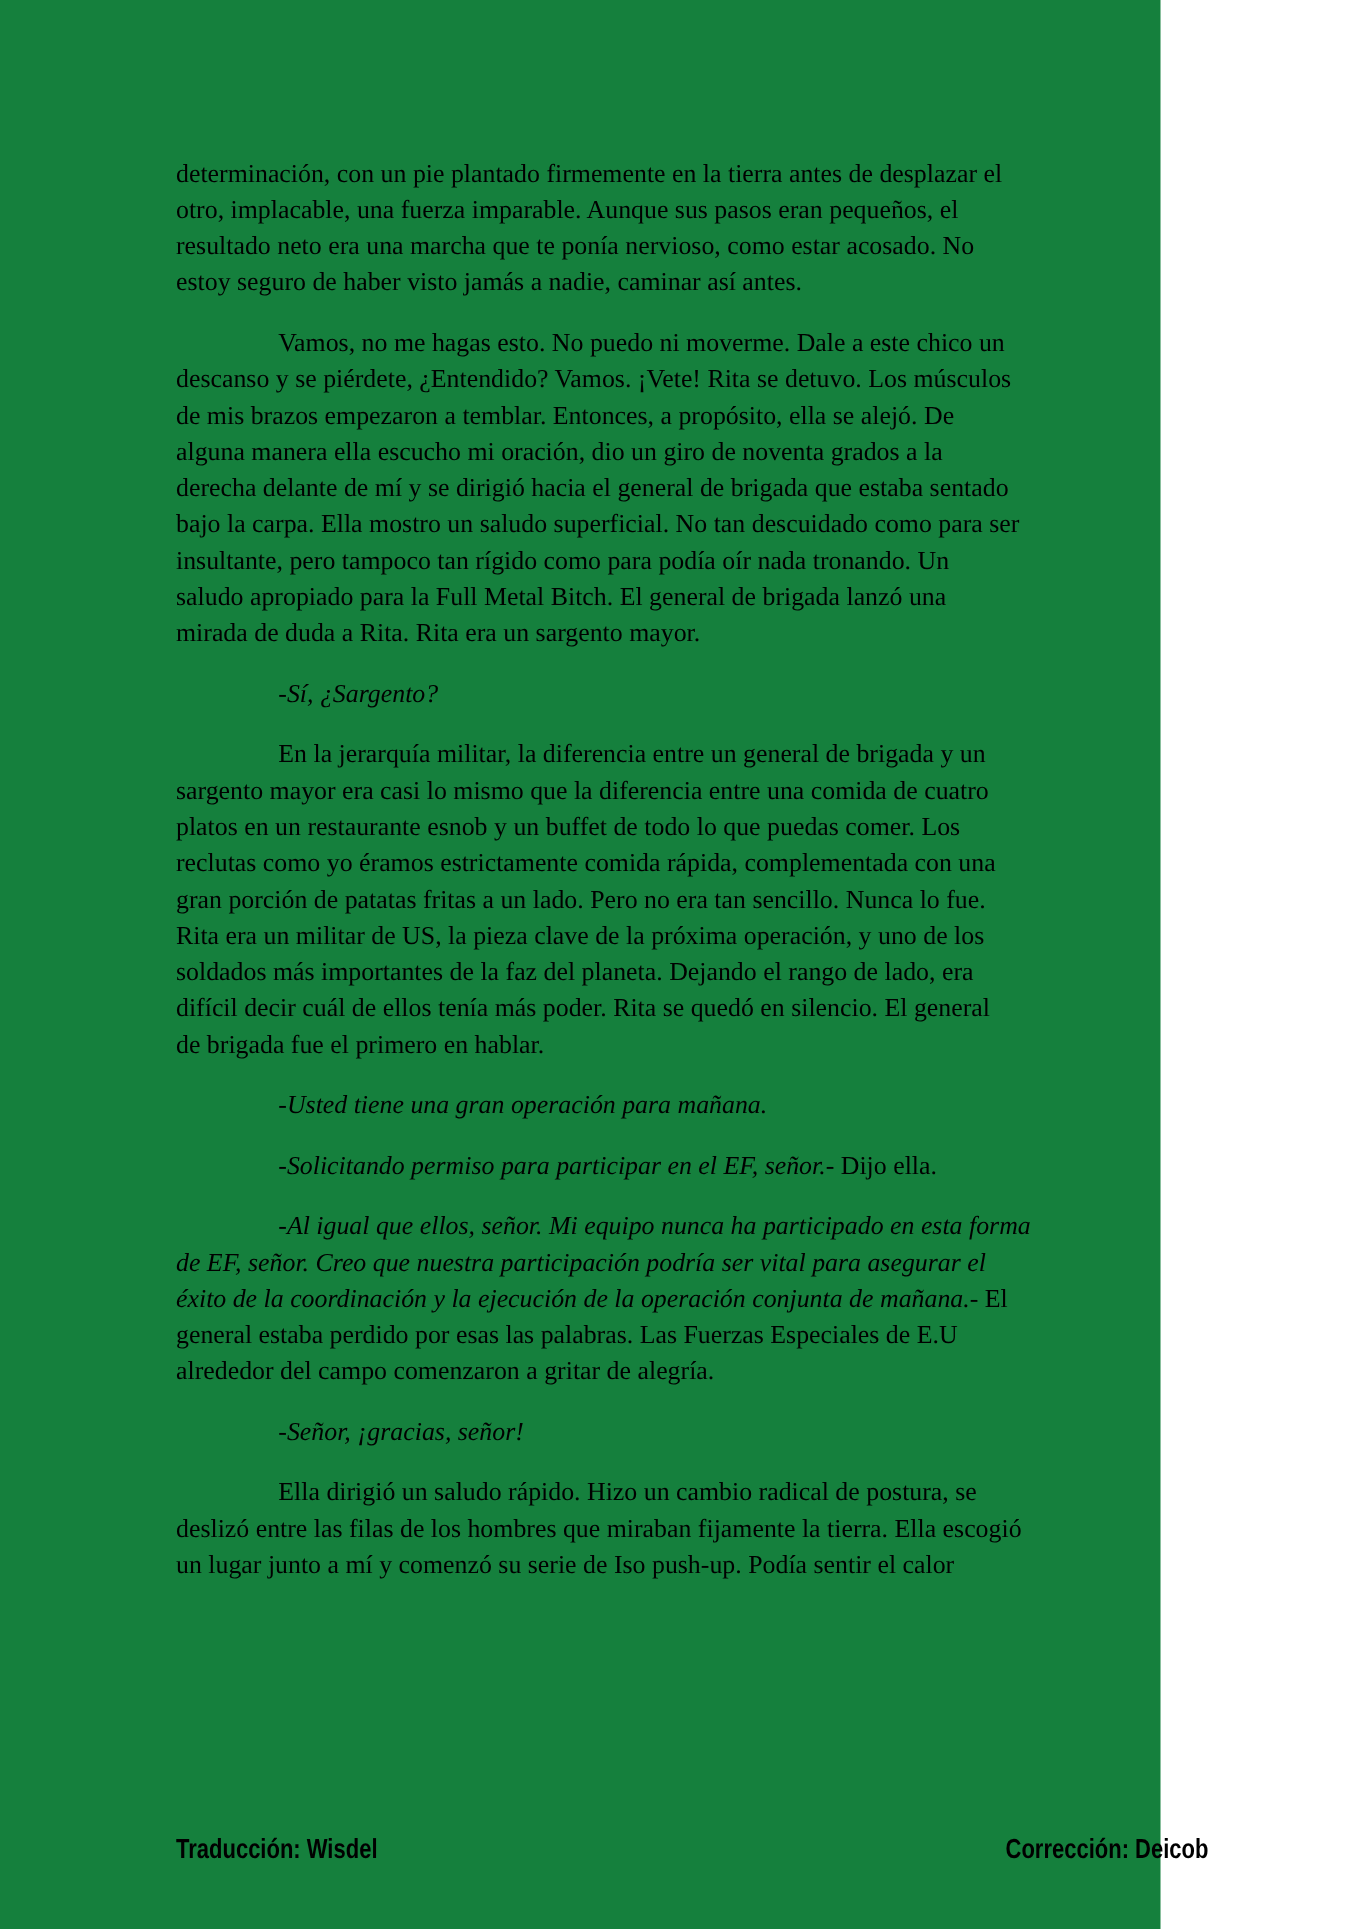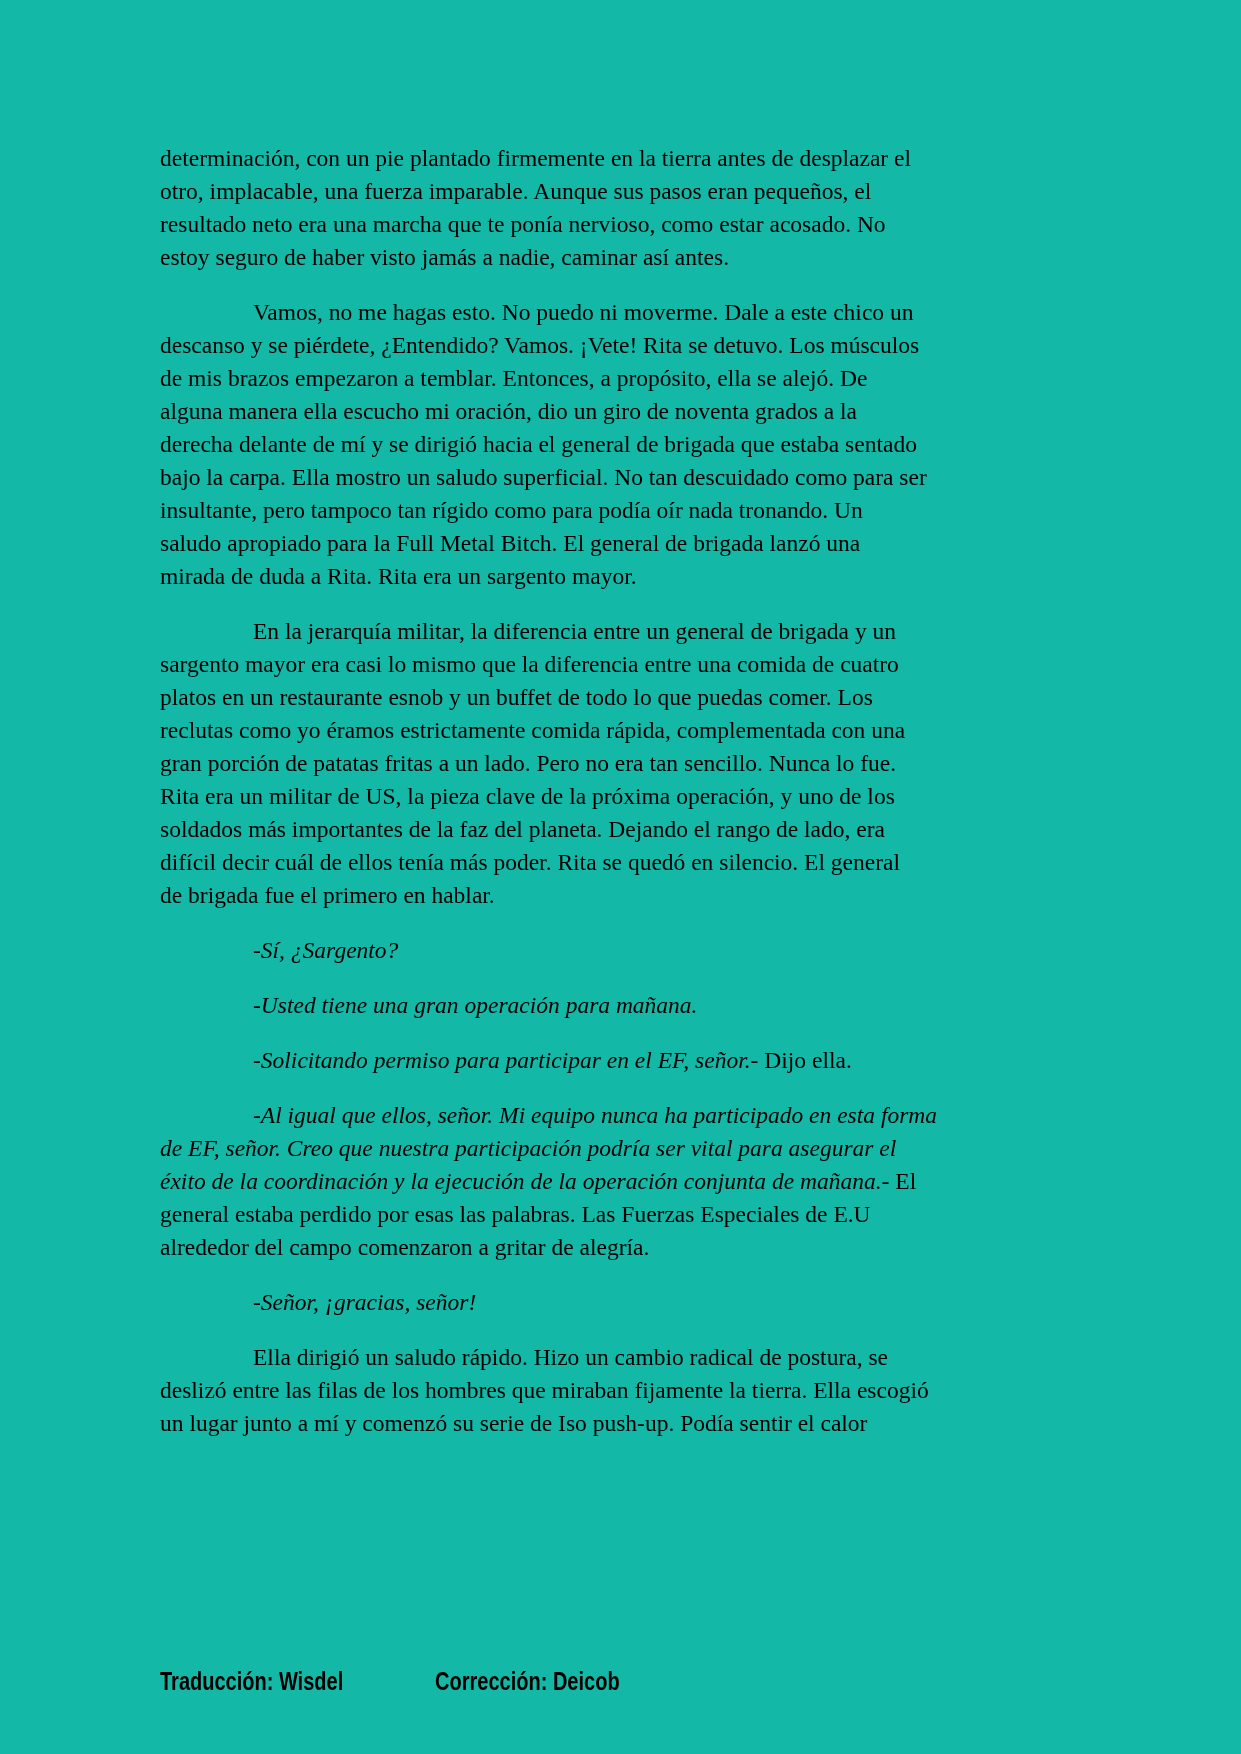--- a/index.html
+++ b/index.html
@@ -3,22 +3,22 @@
 <meta charset="utf-8">
 <style>
   html, body { margin: 0; padding: 0; }
   body {
     width: 1241px; height: 1754px;
     background: #ffffff;
     overflow: hidden;
   }
   .page {
     position: relative;
-    width: 1241px; height: 1754px;
-    background: #14b8a6;
+    width: 1055px; height: 1754px;
+    background: #15803d;
   }
   .body-text {
     position: absolute;
     left: 160px; top: 142px;
     width: 990px;
   }
   p.para {
     margin: 0 0 22px 0;
     font-family: "Liberation Serif", "DejaVu Serif", serif;
     font-size: 23.5px;
@@ -28,21 +28,21 @@
     white-space: pre-line;
   }
   p.para.indent { text-indent: 93px; }
   .seg-normal { font-style: normal; }
   .seg-italic { font-style: italic; }
   .page-footer {
     position: absolute;
     left: 160px; top: 1666px;
     width: 939px;
     display: flex;
-    justify-content: flex-start;
+    justify-content: space-between;
     align-items: center;
   }
   .footer-label {
     font-family: "Liberation Sans", "DejaVu Sans", sans-serif;
     font-weight: 700;
     font-size: 25px;
     line-height: 30px;
     color: #000000;
     white-space: nowrap;
   }
@@ -60,30 +60,30 @@
 estoy seguro de haber visto jamás a nadie, caminar así antes.</span></p>
       <p class="para indent"><span class="seg-normal">Vamos, no me hagas esto. No puedo ni moverme. Dale a este chico un
 descanso y se piérdete, ¿Entendido? Vamos. ¡Vete! Rita se detuvo. Los músculos
 de mis brazos empezaron a temblar. Entonces, a propósito, ella se alejó. De
 alguna manera ella escucho mi oración, dio un giro de noventa grados a la
 derecha delante de mí y se dirigió hacia el general de brigada que estaba sentado
 bajo la carpa. Ella mostro un saludo superficial. No tan descuidado como para ser
 insultante, pero tampoco tan rígido como para podía oír nada tronando. Un
 saludo apropiado para la Full Metal Bitch. El general de brigada lanzó una
 mirada de duda a Rita. Rita era un sargento mayor.</span></p>
+      <p class="para indent"><span class="seg-italic">-Sí, ¿Sargento?</span></p>
       <p class="para indent"><span class="seg-normal">En la jerarquía militar, la diferencia entre un general de brigada y un
 sargento mayor era casi lo mismo que la diferencia entre una comida de cuatro
 platos en un restaurante esnob y un buffet de todo lo que puedas comer. Los
 reclutas como yo éramos estrictamente comida rápida, complementada con una
 gran porción de patatas fritas a un lado. Pero no era tan sencillo. Nunca lo fue.
 Rita era un militar de US, la pieza clave de la próxima operación, y uno de los
 soldados más importantes de la faz del planeta. Dejando el rango de lado, era
 difícil decir cuál de ellos tenía más poder. Rita se quedó en silencio. El general
 de brigada fue el primero en hablar.</span></p>
-      <p class="para indent"><span class="seg-italic">-Sí, ¿Sargento?</span></p>
       <p class="para indent"><span class="seg-italic">-Usted tiene una gran operación para mañana.</span></p>
       <p class="para indent"><span class="seg-italic">-Solicitando permiso para participar en el EF, señor.-</span><span class="seg-normal"> Dijo ella.</span></p>
       <p class="para indent"><span class="seg-italic">-Al igual que ellos, señor. Mi equipo nunca ha participado en esta forma
 de EF, señor. Creo que nuestra participación podría ser vital para asegurar el
 éxito de la coordinación y la ejecución de la operación conjunta de mañana.-</span><span class="seg-normal"> El
 general estaba perdido por esas las palabras. Las Fuerzas Especiales de E.U
 alrededor del campo comenzaron a gritar de alegría.</span></p>
       <p class="para indent"><span class="seg-italic">-Señor, ¡gracias, señor!</span></p>
       <p class="para indent"><span class="seg-normal">Ella dirigió un saludo rápido. Hizo un cambio radical de postura, se
 deslizó entre las filas de los hombres que miraban fijamente la tierra. Ella escogió

